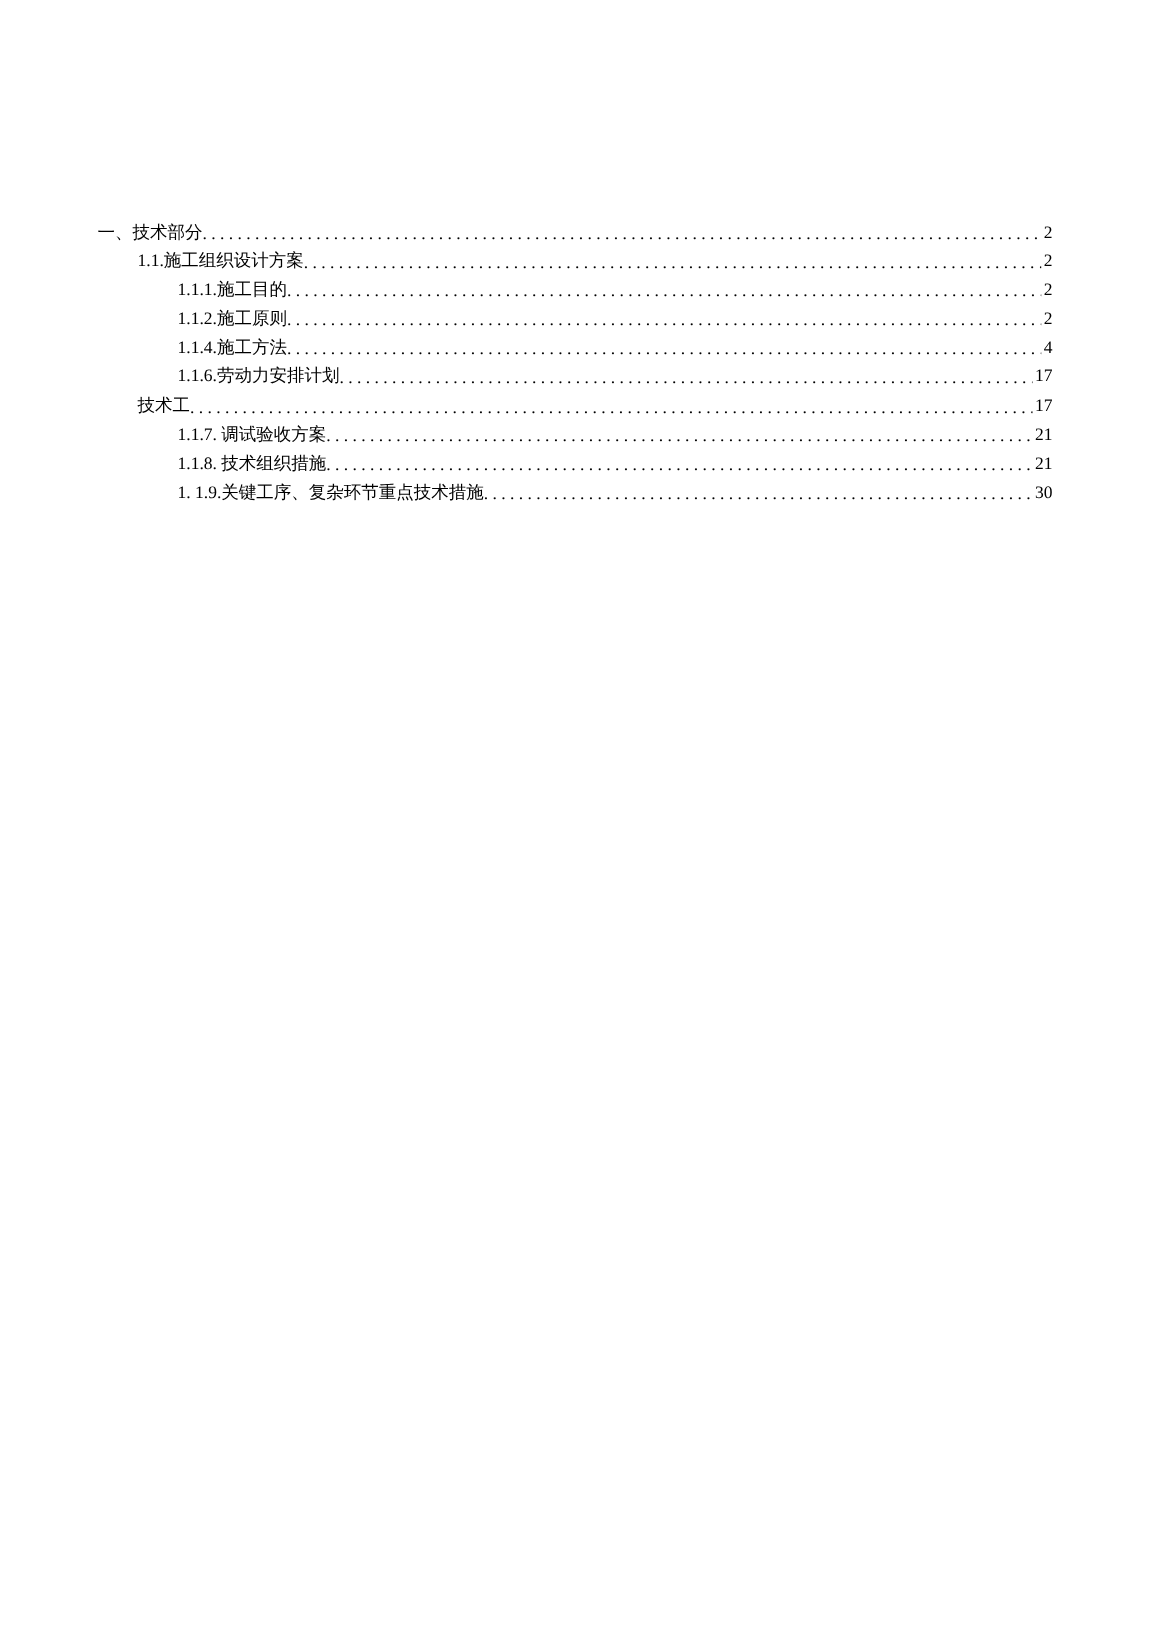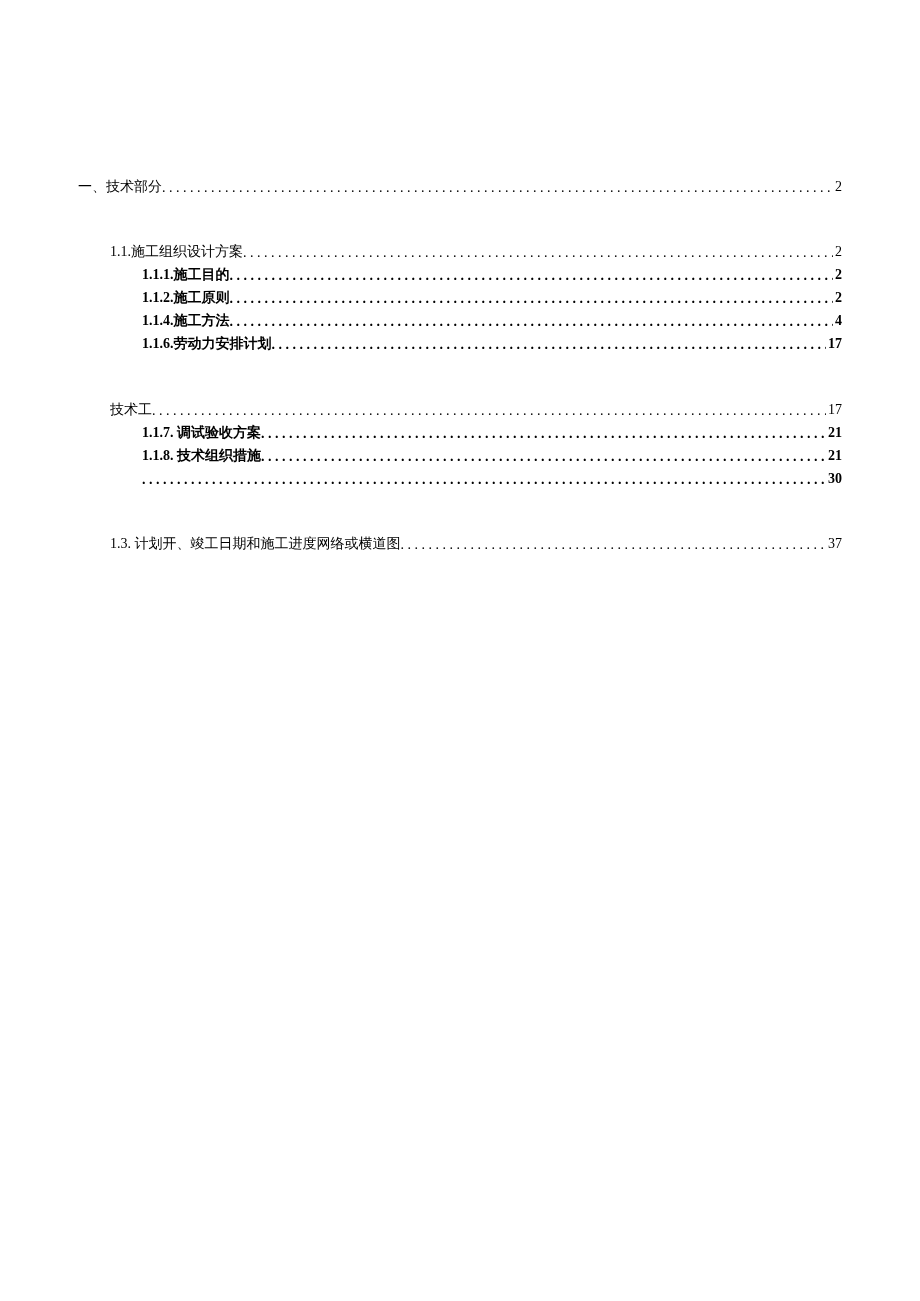--- a/index.html
+++ b/index.html
@@ -38,22 +38,22 @@
       top: 1px;
     }
     .toc-dots::before {
       content: "...............................................................................................................................................";
     }
     .toc-page {
       flex-shrink: 0;
       padding-left: 2px;
     }
     .indent-0 { padding-left: 0px; align-items: flex-end; }
-    .indent-1 { padding-left: 32px; margin-top: 42px; }
-    .indent-2 { padding-left: 64px; font-weight: bold; }
+    .indent-1 { padding-left: 32px; }
+    .indent-2 { padding-left: 64px; }
   </style>
 </head>
 <body>
 
 <div class="toc" id="toc-container">
 <div class="toc-line indent-0">
       <span class="toc-label">一、技术部分</span>
       <span class="toc-dots"></span>
       <span class="toc-page">2</span>
     </div>
@@ -91,21 +91,17 @@
       <span class="toc-label">1.1.7.  调试验收方案</span>
       <span class="toc-dots"></span>
       <span class="toc-page">21</span>
     </div>
     <div class="toc-line indent-2">
       <span class="toc-label">1.1.8.  技术组织措施</span>
       <span class="toc-dots"></span>
       <span class="toc-page">21</span>
     </div>
     <div class="toc-line indent-2">
+      <span class="toc-label">1.  1.9.关键工序、复杂环节重点技术措施</span>
       <span class="toc-dots"></span>
       <span class="toc-page">30</span>
-    </div>
-    <div class="toc-line indent-1">
-      <span class="toc-label">1.3.  计划开、竣工日期和施工进度网络或横道图</span>
-      <span class="toc-dots"></span>
-      <span class="toc-page">37</span>
     </div>
   </div>
 
 </body></html>

